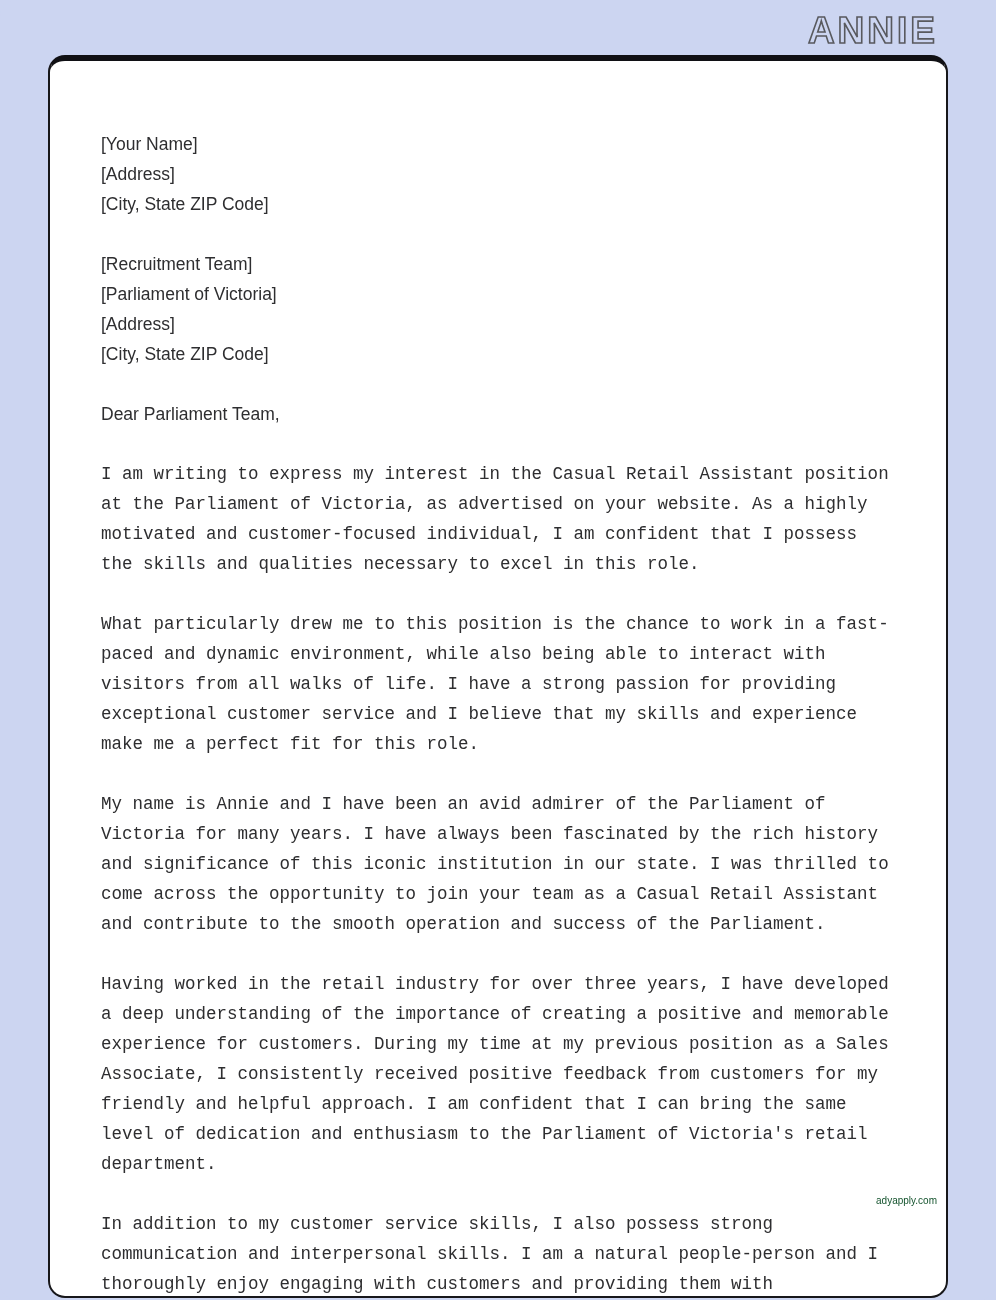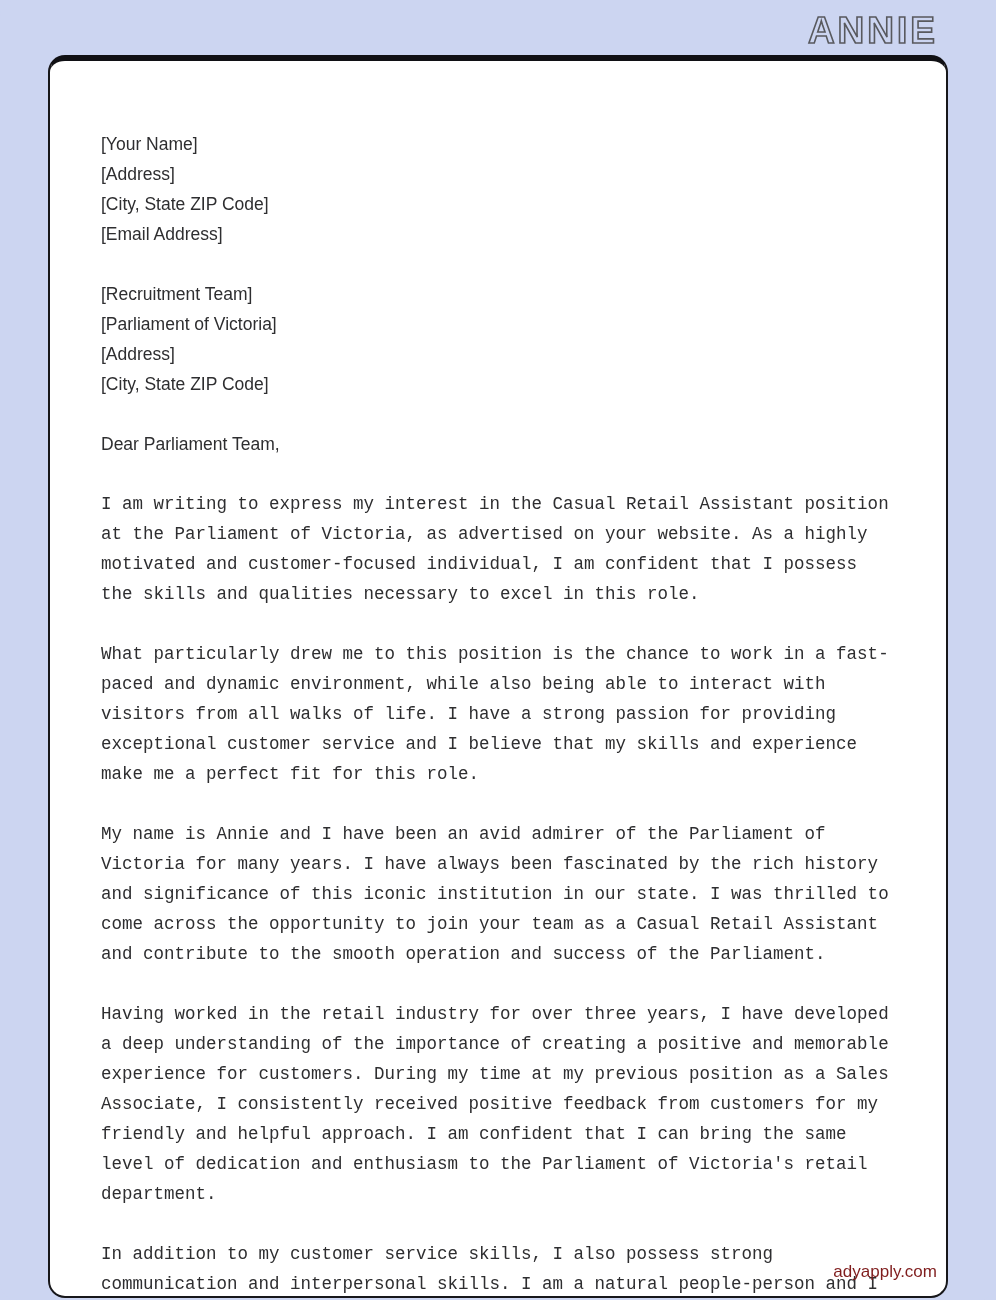--- a/index.html
+++ b/index.html
@@ -44,43 +44,42 @@
     color: #2e2e30;
     font-size: 17.5px;
     line-height: 30px;
     margin-top: 24px;
   }
   .block { margin: 0 0 30px 0; }
   .line { white-space: nowrap; }
   .para { margin: 0 0 30px 0; max-width: 800px; font-family: Liberation Mono, monospace; }
   .watermark {
     position: absolute;
-    top: 1263px;
+    top: 1192px;
     right: 59px;
-    font-size: 17px;
-    color: #7f1d1d;
+    font-size: 10px;
+    color: #14532d;
     z-index: 5;
     line-height: 18px;
   }
 </style>
 </head>
 <body>
 
 <div class="canvas">
 
   <div class="brand">ANNIE</div>
 
   <div class="page">
     <div class="page-inner">
 
       <div class="block">
         <div class="line">[Your Name]</div>
         <div class="line">[Address]</div>
         <div class="line">[City, State ZIP Code]</div>
-        <div class="line">[Email Address]</div>
       </div>
 
       <div class="block">
         <div class="line">[Recruitment Team]</div>
         <div class="line">[Parliament of Victoria]</div>
         <div class="line">[Address]</div>
         <div class="line">[City, State ZIP Code]</div>
       </div>
 
       <div class="block">

